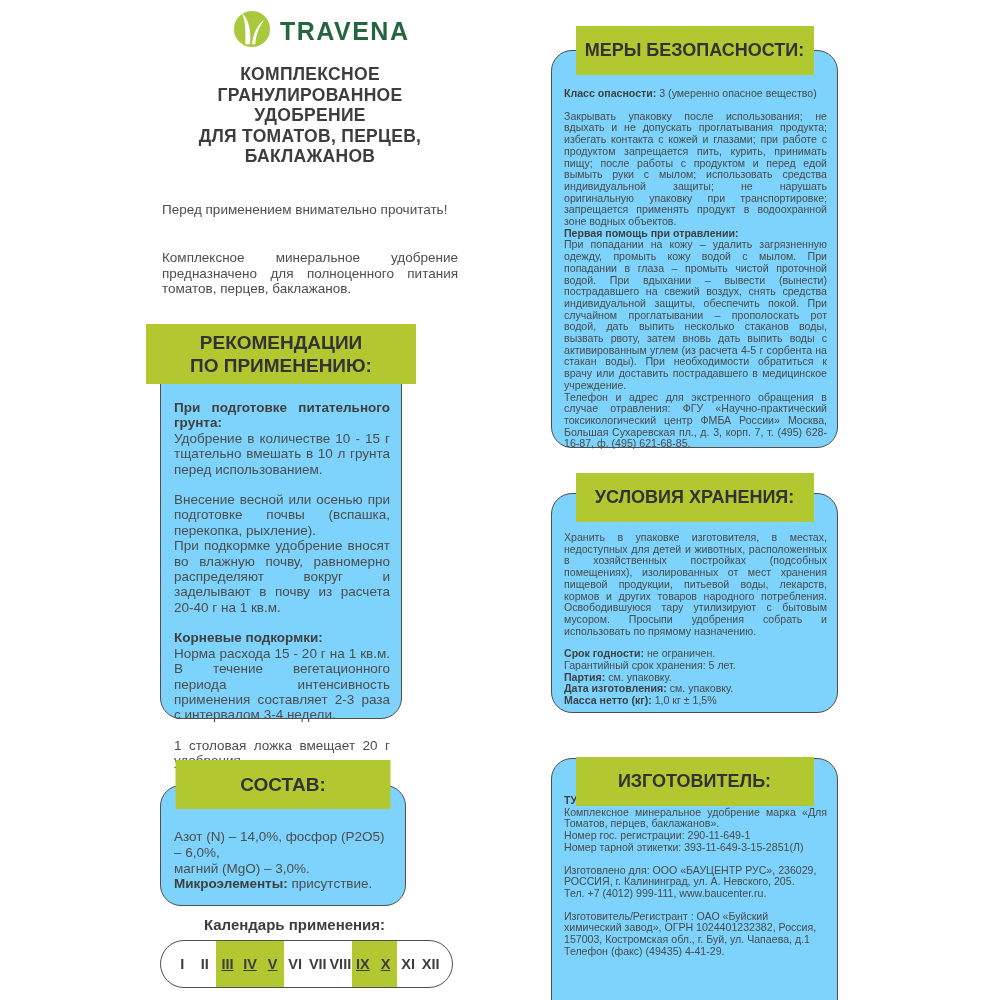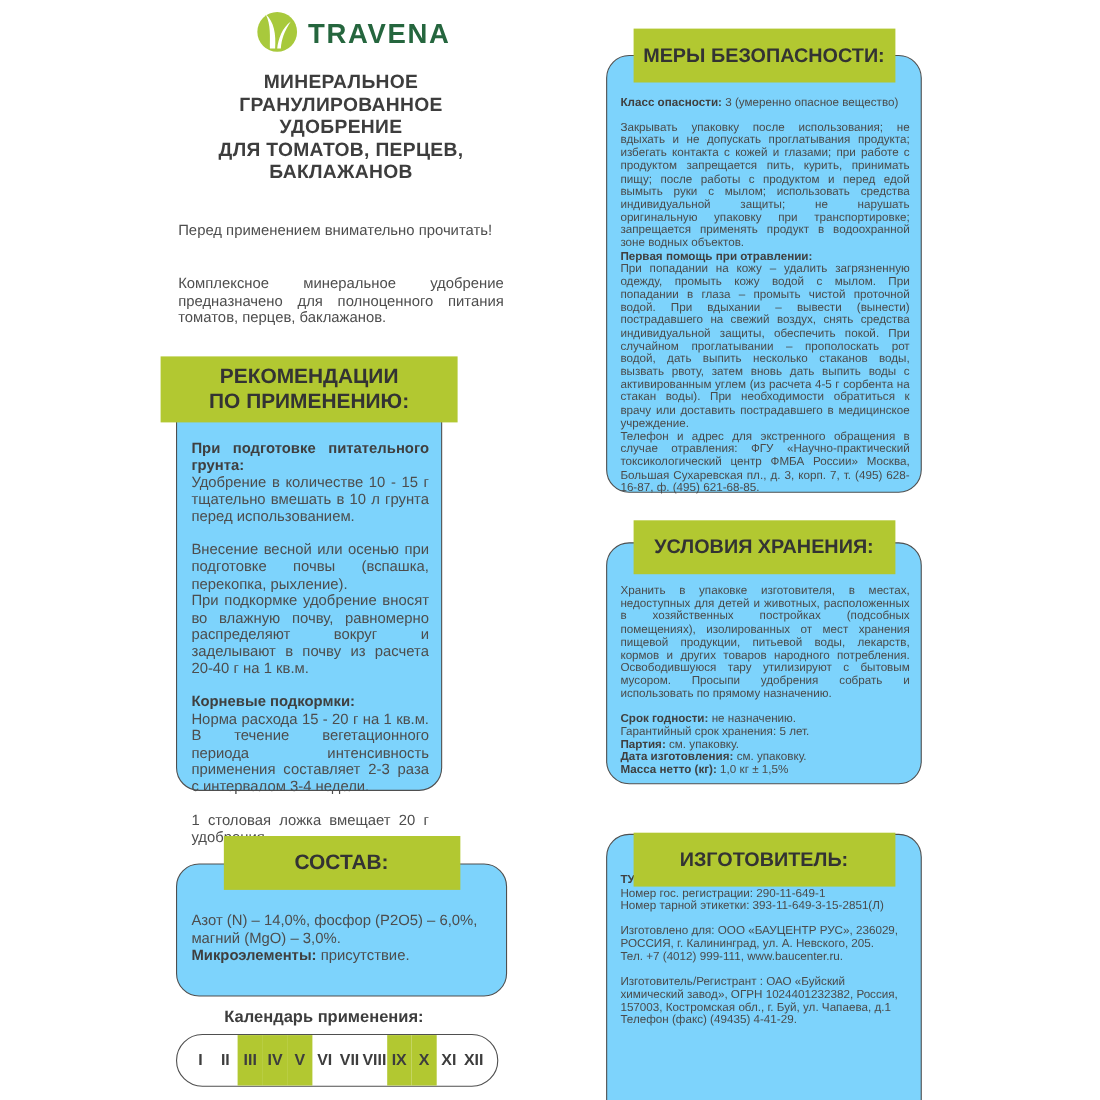--- a/index.html
+++ b/index.html
@@ -28,33 +28,33 @@
                   color:#333333; font-weight:bold; text-align:center;
                   display:flex; flex-direction:column; align-items:center; justify-content:center; }
 
   
   .panel-reco { left:160px; top:355px; width:242px; height:364px; padding:44px 11px 0 13px; }
   .panel-reco .panel-header { top:-32px; width:270px; height:60px; font-size:19px; line-height:23px; }
   .panel-reco p { font-size:13.5px; line-height:15.4px; text-align:justify; color:#4d4d4d; }
   .mb { margin-bottom:15px; }
   .blk-title { font-weight:bold; color:#3f3f3f; }
 
-  .panel-sostav { left:160px; top:785px; width:301px; height:121px; padding:43px 11px 0 13px; }
+  .panel-sostav { left:160px; top:785px; width:246px; height:121px; padding:43px 11px 0 13px; }
   .panel-sostav .panel-header { top:-26px; width:215px; height:49px; font-size:19px; }
   .panel-sostav p { font-size:13.5px; line-height:15.8px; color:#4d4d4d; }
 
   
   .cal-title { position:absolute; left:148px; top:916px; width:293px; text-align:center;
                font-weight:bold; font-size:15px; color:#3d3d3d; }
   .cal-pill { position:absolute; left:160px; top:940px; width:293px; height:48px;
               border:1.5px solid #4f4f4f; border-radius:24px; overflow:hidden;
               display:flex; align-items:stretch; padding:0 10px; }
   .cal-month { flex:1; display:flex; align-items:center; justify-content:center;
                font-weight:bold; font-size:14.5px; color:#3d3d3d; }
-  .cal-month.hl { background:#b2c831; }
+  .cal-month.hl { background:#b2c831;text-decoration:underline; }
 
   
   .rp { left:551px; width:287px; }
   .rp .panel-header { width:238px; height:49px; font-size:18px; }
   .rp p { font-size:10.6px; line-height:11.7px; color:#4a4a4a; text-align:justify; }
   .rp p.left { text-align:left; }
   .inline-b { font-weight:bold; color:#3f3f3f; }
 
   .panel-safety { top:50px; height:398px; padding:37px 10px 0 12px; }
   .panel-safety .panel-header { top:-25px; }
@@ -76,21 +76,21 @@
       <svg width="38" height="38" viewBox="0 0 40 40">
         <circle cx="20" cy="20" r="19" fill="#a8c93c"></circle>
         <path d="M13,36 C13,24 14,13 9,3 C17,10 19,22 18,36 Z" fill="#ffffff"></path>
         <path d="M20,36 C21,26 25,16 33,10 C27,19 24,27 23.5,36 Z" fill="#ffffff"></path>
       </svg>
     </span>
     <span class="logo-text">TRAVENA</span>
   </div>
 
   <div class="title">
-    <div>МИНЕРАЛЬНОЕ</div>
+    <div>КОМПЛЕКСНОЕ</div>
     <div>ГРАНУЛИРОВАННОЕ</div>
     <div>УДОБРЕНИЕ</div>
     <div>ДЛЯ ТОМАТОВ, ПЕРЦЕВ,</div>
     <div>БАКЛАЖАНОВ</div>
   </div>
 
   <p class="intro intro-1">Перед применением внимательно прочитать!</p>
   <p class="intro intro-2">Комплексное минеральное удобрение предназначено для полноценного питания томатов, перцев, баклажанов.</p>
 
   <div class="panel panel-reco">
@@ -135,30 +135,31 @@
     <p class="gap-s"><span class="inline-b">Класс опасности:</span><span> 3 (умеренно опасное вещество)</span></p>
     <p>Закрывать упаковку после использования; не вдыхать и не допускать проглатывания продукта; избегать контакта с кожей и глазами; при работе с продуктом запрещается пить, курить, принимать пищу; после работы с продуктом и перед едой вымыть руки с мылом;  использовать средства индивидуальной защиты; не нарушать оригинальную упаковку при транспортировке; запрещается применять продукт в водоохранной зоне водных объектов.</p>
     <p><span class="inline-b">Первая помощь при отравлении:</span></p>
     <p>При попадании на кожу – удалить загрязненную одежду, промыть кожу водой с мылом. При попадании в глаза – промыть чистой проточной водой. При вдыхании – вывести (вынести) пострадавшего на свежий воздух, снять средства индивидуальной защиты, обеспечить покой. При случайном проглатывании – прополоскать рот водой, дать выпить несколько стаканов воды, вызвать рвоту, затем вновь дать выпить воды с активированным углем (из расчета 4-5 г сорбента на стакан воды). При необходимости обратиться к врачу или доставить пострадавшего в медицинское учреждение.</p>
     <p>Телефон и адрес для экстренного обращения в случае отравления: ФГУ «Научно-практический токсикологический центр ФМБА России» Москва, Большая Сухаревская пл., д. 3, корп. 7, т. (495) 628-16-87, ф. (495) 621-68-85.</p>
   </div>
 
   <div class="panel rp panel-storage">
     <div class="panel-header">УСЛОВИЯ ХРАНЕНИЯ:</div>
     <p class="gap-s">Хранить в упаковке изготовителя, в местах, недоступных для детей и животных, расположенных в хозяйственных постройках (подсобных помещениях), изолированных от мест хранения пищевой продукции, питьевой воды, лекарств, кормов и других товаров народного потребления. Освободившуюся тару утилизируют с бытовым мусором. Просыпи удобрения собрать и использовать по прямому назначению.</p>
-    <p class="left"><span class="inline-b">Срок годности:</span><span>  не назначению.</span></p>
+    <p class="left"><span class="inline-b">Срок годности:</span><span>  не ограничен.</span></p>
     <p class="left">Гарантийный срок хранения:  5 лет.</p>
     <p class="left"><span class="inline-b">Партия:</span><span> см. упаковку.</span></p>
     <p class="left"><span class="inline-b">Дата изготовления:</span><span> см. упаковку.</span></p>
     <p class="left"><span class="inline-b">Масса нетто (кг):</span><span> 1,0 кг ± 1,5%</span></p>
   </div>
 
   <div class="panel rp panel-maker">
     <div class="panel-header">ИЗГОТОВИТЕЛЬ:</div>
     <p class="left"><span class="inline-b">ТУ 2189-074-32496445-2014</span></p>
+    <p>Комплексное минеральное удобрение марка «Для Томатов, перцев, баклажанов».</p>
     <p class="left">Номер гос. регистрации:  290-11-649-1</p>
     <p class="left gap-s">Номер тарной этикетки: 393-11-649-3-15-2851(Л)</p>
     <p class="left">Изготовлено для: ООО «БАУЦЕНТР РУС», 236029, РОССИЯ, г. Калининград, ул. А. Невского, 205.</p>
     <p class="left gap-s">Тел. +7 (4012) 999-111, www.baucenter.ru.</p>
     <p class="left">Изготовитель/Регистрант : ОАО «Буйский химический завод», ОГРН 1024401232382, Россия, 157003, Костромская обл., г. Буй, ул. Чапаева, д.1</p>
     <p class="left">Телефон (факс) (49435) 4-41-29.</p>
   </div>
 
 </div>
 

